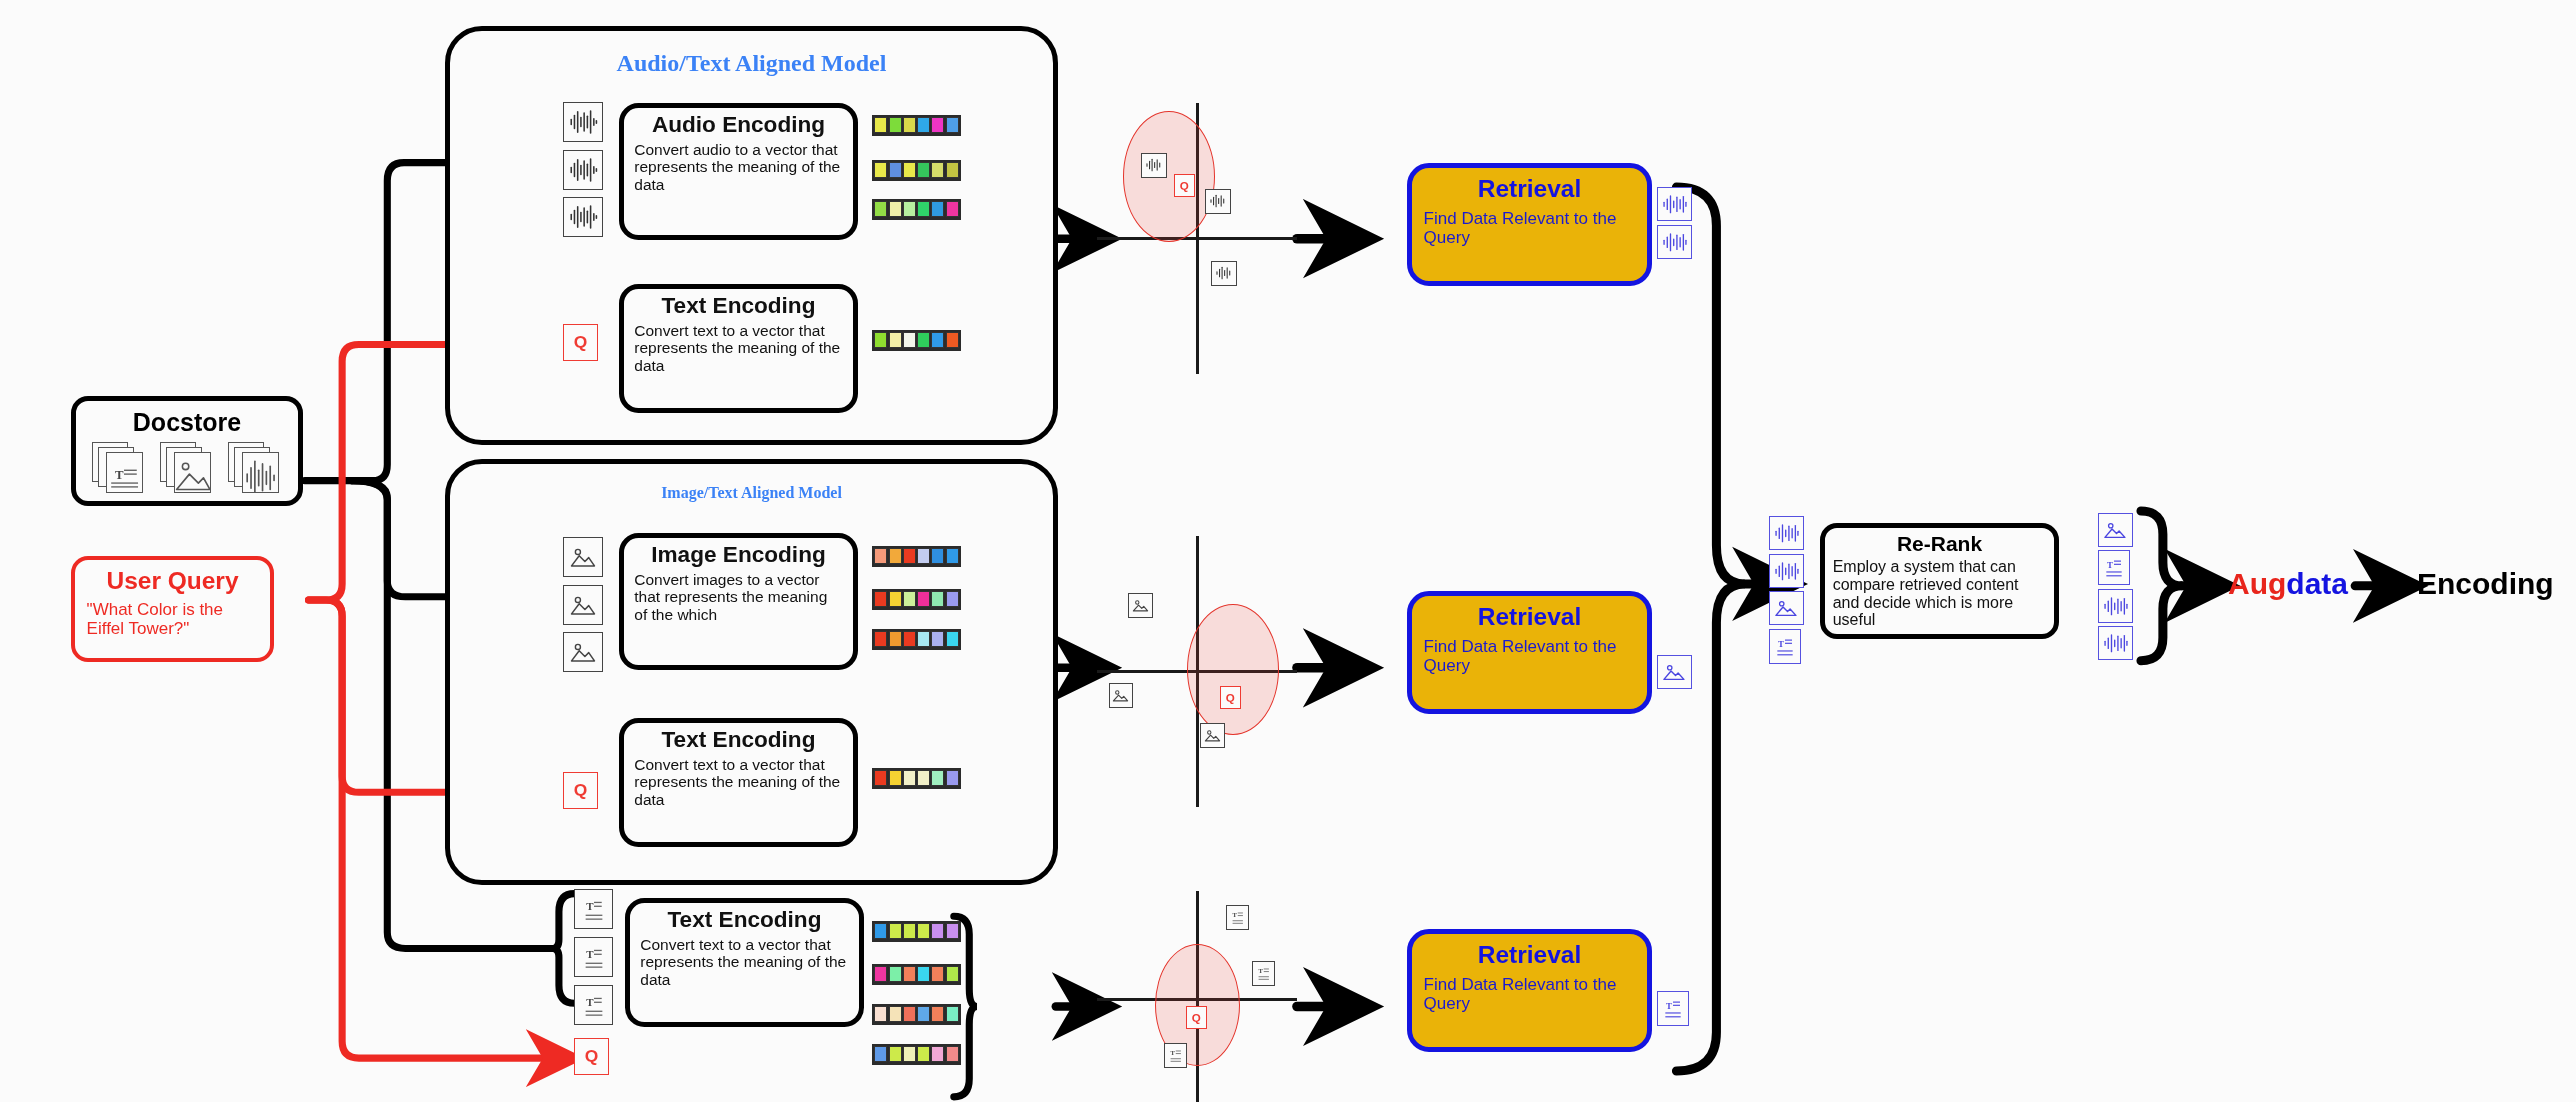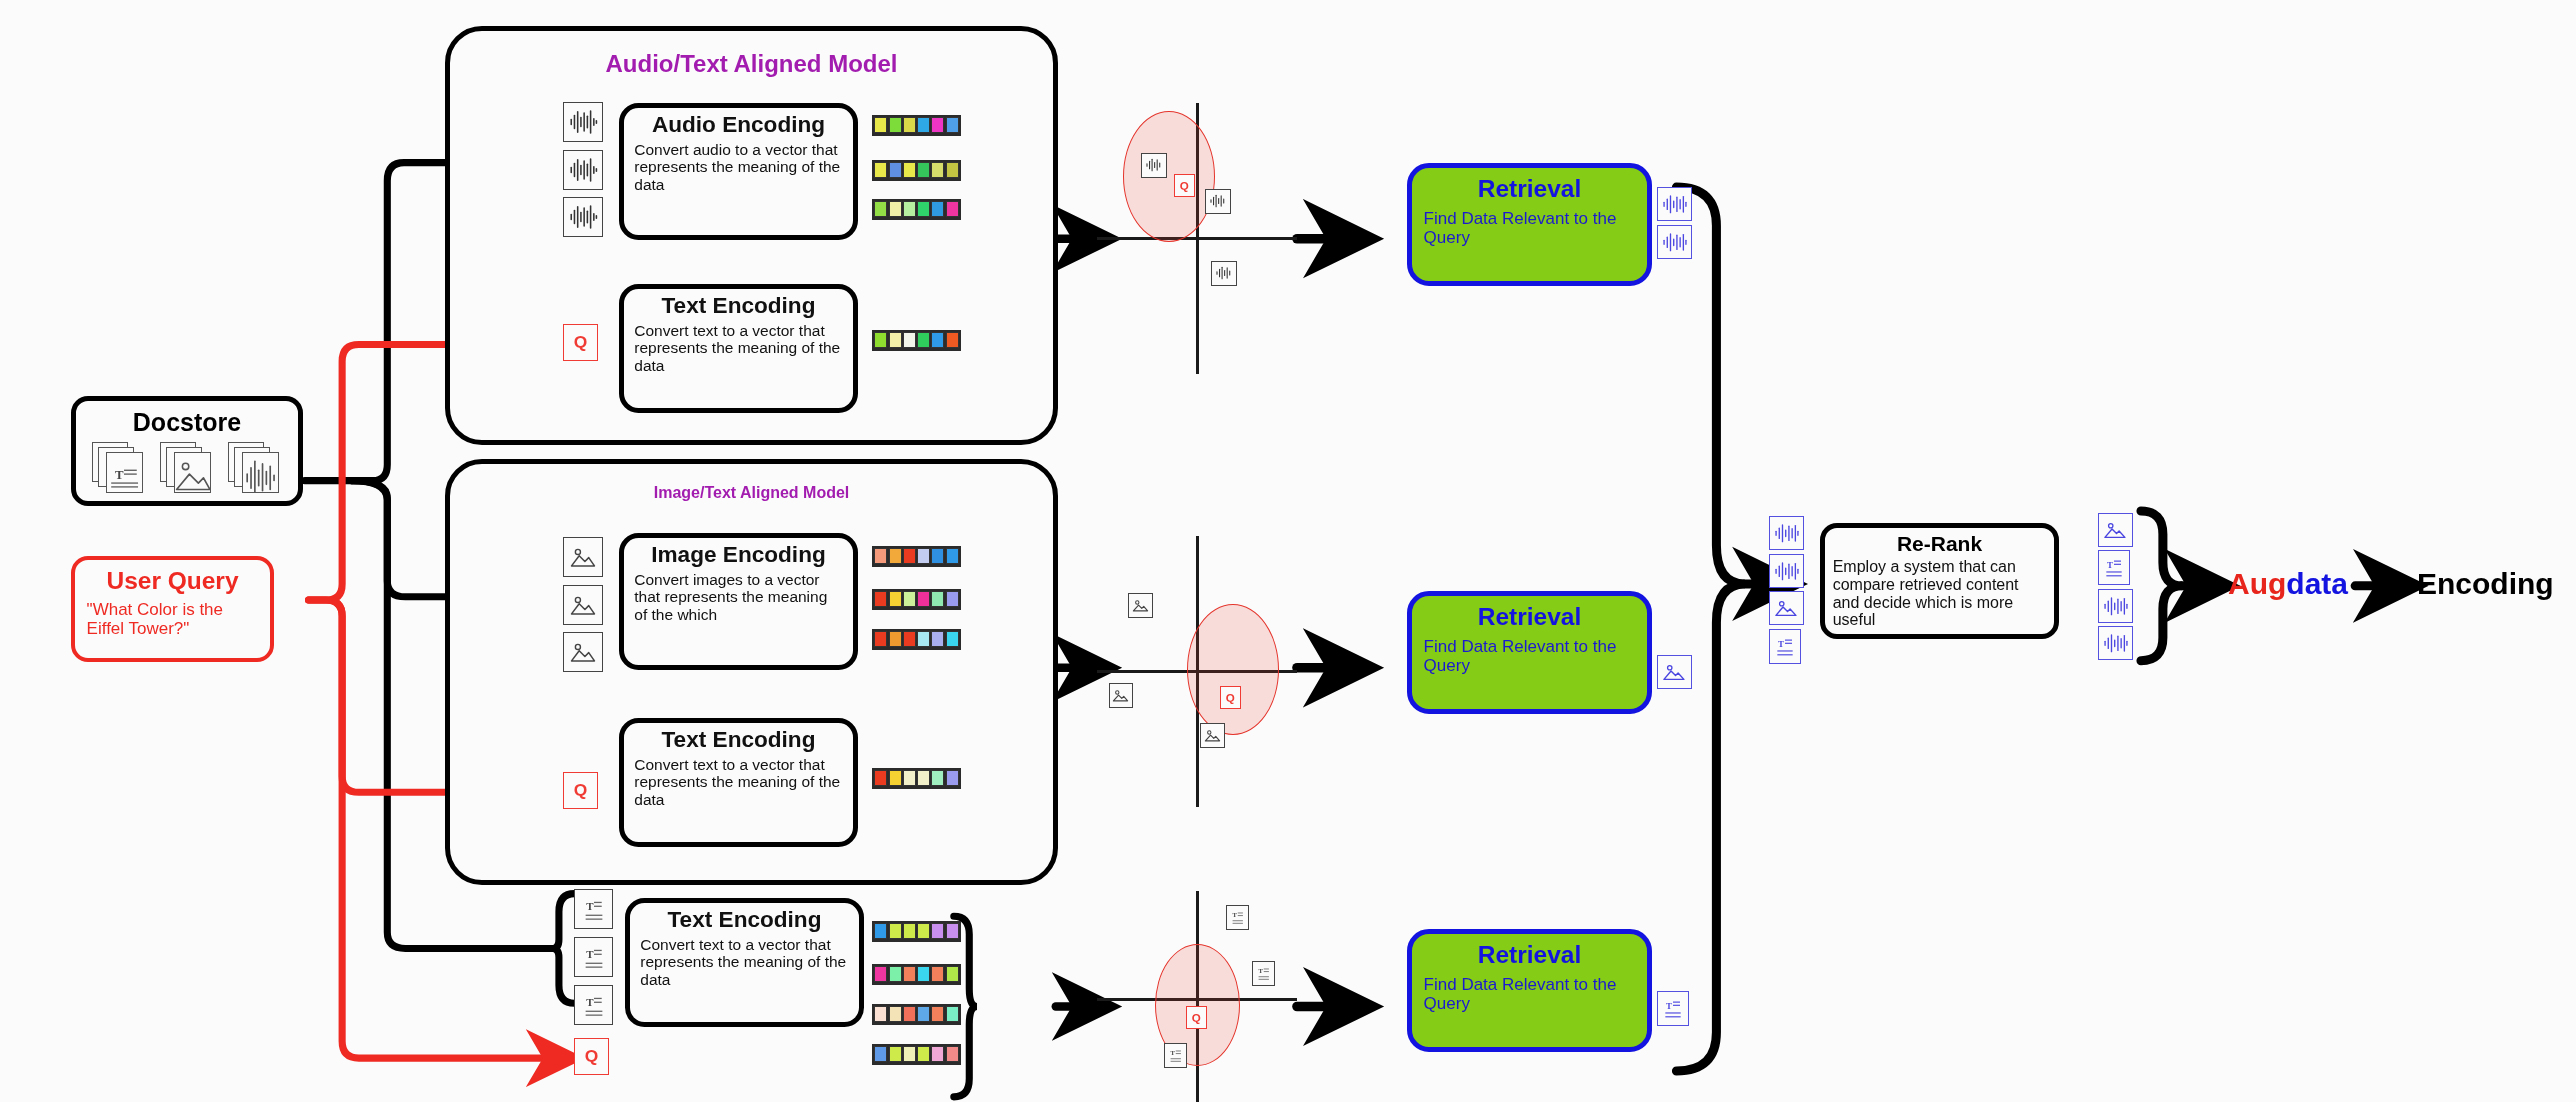--- a/index.html
+++ b/index.html
@@ -4,38 +4,38 @@
 <style>
   html,body{margin:0;padding:0;background:#fbfbfb;}
   body{width:2576px;height:1102px;font-family:"Liberation Sans",sans-serif;position:relative;overflow:hidden;}
   #stage{position:absolute;left:0;top:0;width:2576px;height:1102px;}
   svg#wires{position:absolute;left:0;top:0;width:2576px;height:1102px;pointer-events:none;}
 
   .node{position:absolute;box-sizing:border-box;background:#fbfbfb;}
 
   
   .model-box{border:5.8px solid #000;border-radius:37px;}
-  .model-title{position:absolute;width:100%;text-align:center;font-weight:bold;color:#a21caf;}
+  .model-title{position:absolute;width:100%;text-align:center;font-weight:bold;color:#3b82f6;font-family:Liberation Serif, serif;}
 
   
   .enc-box{border:5.2px solid #000;border-radius:19.4px;background:#fbfbfb;}
   .enc-title{text-align:center;font-weight:bold;color:#111;line-height:1.05;}
   .enc-desc{color:#111;line-height:1.12;}
 
   
   .doc-box{border:5.2px solid #000;border-radius:17px;}
   .doc-title{text-align:center;font-weight:bold;color:#000;}
   .doc-icons{display:flex;justify-content:space-around;align-items:center;}
 
   .uq-box{border:4.5px solid #ee2a23;border-radius:17px;}
   .uq-title{text-align:center;font-weight:bold;color:#ee2a23;}
   .uq-text{color:#ee2a23;line-height:1.15;}
 
   
-  .ret-box{border:5.8px solid #1414e0;border-radius:22px;background:#84cc16;}
+  .ret-box{border:5.8px solid #1414e0;border-radius:22px;background:#eab308;}
   .ret-title{text-align:center;font-weight:bold;color:#1414e0;}
   .ret-desc{color:#1b1bcf;line-height:1.14;}
 
   
   .rr-box{border:5.2px solid #000;border-radius:17px;background:#fbfbfb;}
   .rr-title{text-align:center;font-weight:bold;color:#000;}
   .rr-desc{color:#111;line-height:1.1;}
 
   
   .vecbar{position:absolute;display:flex;border:1.9px solid #2b2b2b;background:#2b2b2b;gap:1.3px;padding:1.3px;box-sizing:content-box;}

